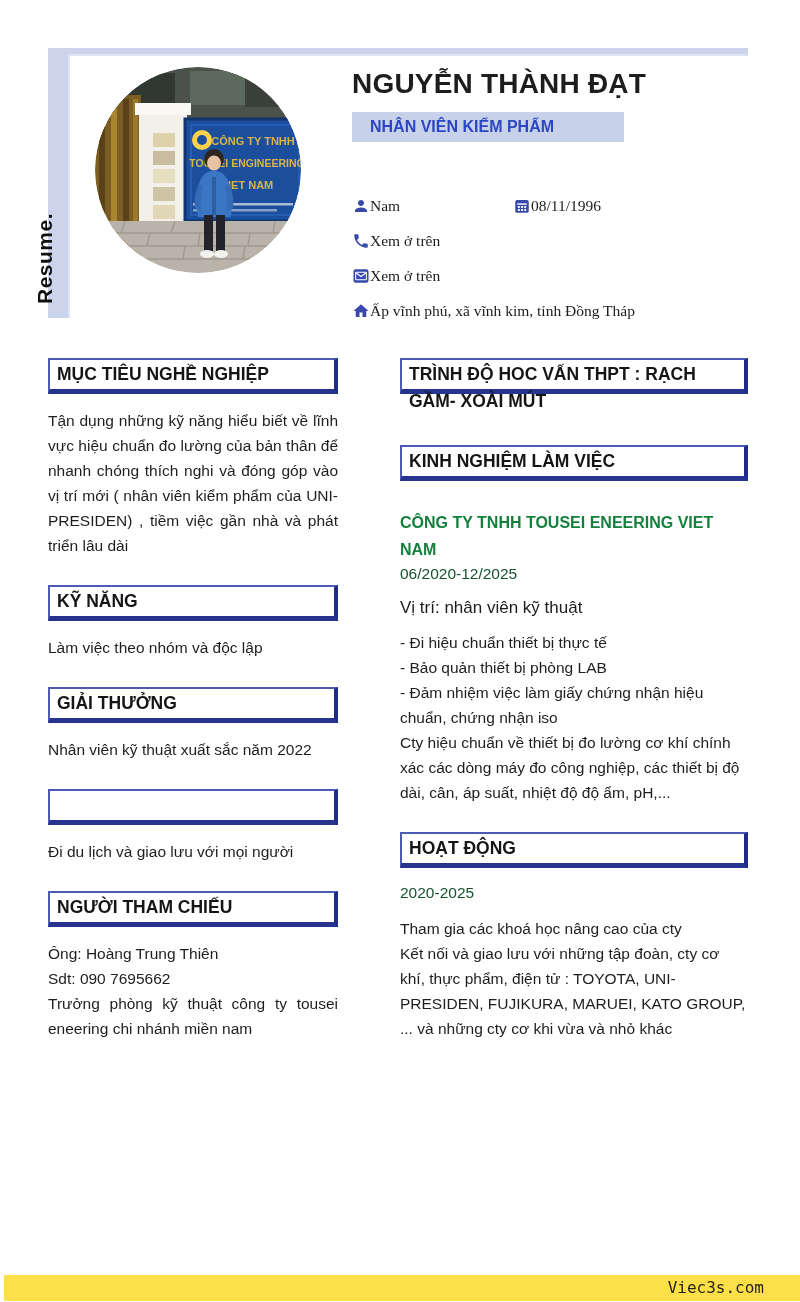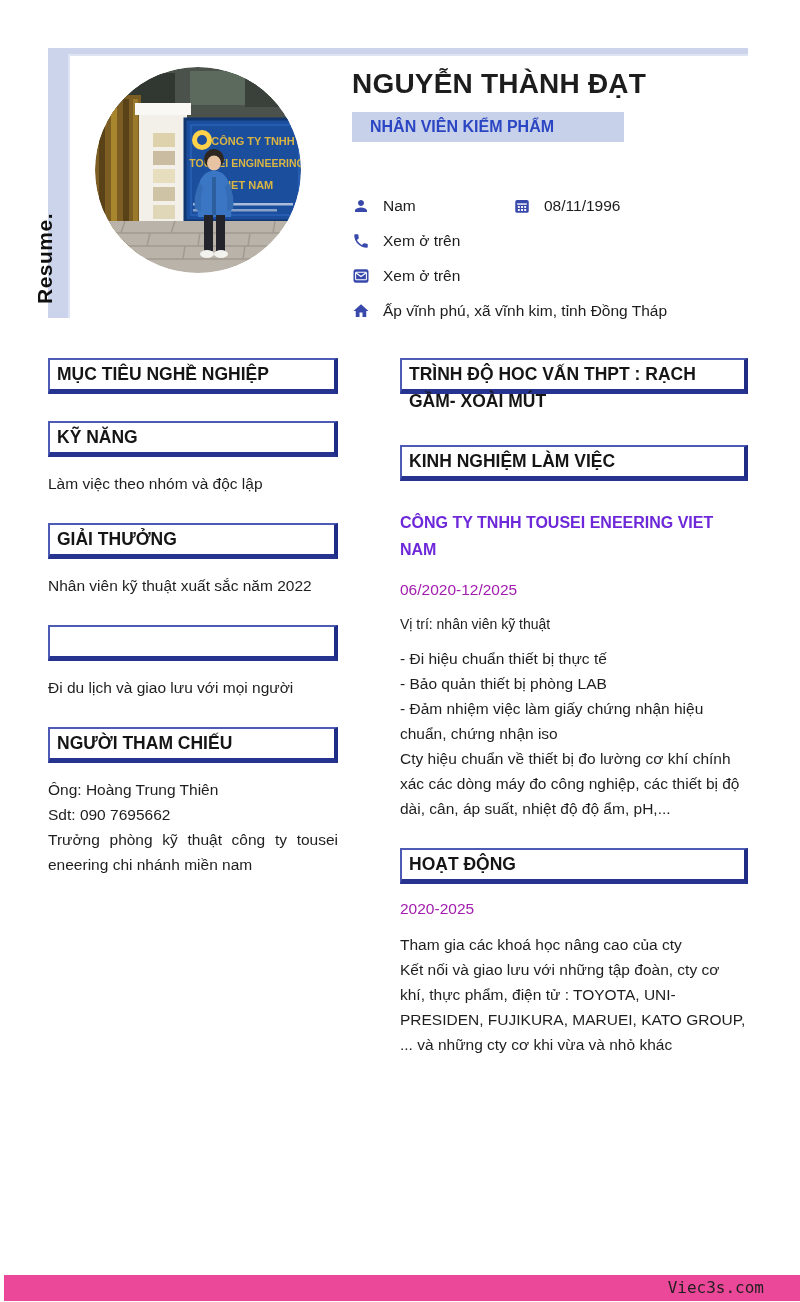--- a/index.html
+++ b/index.html
@@ -26,22 +26,22 @@
   
   .photo-wrap { position:absolute; left:95px; top:67px; width:206px; height:206px;
     border-radius:50%; overflow:hidden; }
   .name { position:absolute; left:352px; top:68px; margin:0;
     font-size:28px; font-weight:bold; color:#1d1d1d; letter-spacing:.2px;text-align:center; }
   .job-title {
     position:absolute; left:352px; top:112px; width:272px; height:30px;
     background:#c8d1ea; color:#2b46c3; font-size:16px; font-weight:bold;
     line-height:30px; padding-left:18px;
   }
-  .info-row { position:absolute; display:flex; align-items:center; gap:13px;
-    font-size:15.5px; color:#1c1c1c; }
+  .info-row { position:absolute; display:flex; align-items:center; 
+    font-size:15.5px; color:#1c1c1c;font-family:Liberation Serif, serif; }
   .info-row .ic { width:18px; height:18px; flex:0 0 18px; display:block; }
   .row-gender  { left:352px; top:197px; }
   .row-dob     { left:513px; top:197px; }
   .row-phone   { left:352px; top:232px; }
   .row-email   { left:352px; top:267px; }
   .row-address { left:352px; top:302px; }
 
   
   .col-left  { position:absolute; left:48px;  top:358px; width:290px; }
   .col-right { position:absolute; left:400px; top:358px; width:348px; }
@@ -59,32 +59,32 @@
     font-size:17.5px; line-height:27px; font-weight:bold; color:#151515;
   }
   .sec-body {
     margin:14px 0 0 0; font-size:15.5px; line-height:25px;
     white-space:pre-line; color:#1e1e1e;
   }
   .just { text-align:justify; }
 
   .sec.edu { margin-bottom:51px; }  
 
-  .company  { margin:28px 0 0 0; font-size:16px; font-weight:bold; line-height:27px; color:#6d28d9; }
-  .period   { margin:16px 0 0 0; font-size:15.5px; line-height:22px; color:#a21caf; }
-  .position { margin:12px 0 0 0; font-size:14px; line-height:22px; color:#1c1c1c; }
+  .company  { margin:28px 0 0 0; font-size:16px; font-weight:bold; line-height:27px; color:#15803d; }
+  .period   { margin:0 0 0 0; font-size:15.5px; line-height:22px; color:#14532d; }
+  .position { margin:12px 0 0 0; font-size:17px; line-height:22px; color:#1c1c1c; }
   .details  { margin:11px 0 0 0; font-size:15.5px; line-height:25px; white-space:pre-line; color:#1e1e1e; }
   .exp .details { margin-bottom:0; }
   .act .period  { margin-top:14px; }
   .act .details { margin-top:12px; }
 
   
   .footer-bar {
     position:absolute; left:4px; top:1275px; width:796px; height:26px;
-    background:#ec4899; text-align:right; line-height:26px; padding-right:36px;
+    background:#fde047; text-align:right; line-height:26px; padding-right:36px;
   }
   .footer-text { font-family:"DejaVu Sans Mono", monospace; font-size:16px; color:#1f1f1f; }
 </style>
 </head>
 <body>
 
 <div class="page">
 
   <div class="top-bar"></div>
   <div class="left-bar"></div>
@@ -205,20 +205,21 @@
     <span>Ấp vĩnh phú, xã vĩnh kim, tỉnh Đồng Tháp</span>
   </div>
 
   <div class="col-left">
 
     <div class="sec">
       <div class="sec-hdr">
         <div class="sec-frame"></div>
         <h2 class="sec-title">MỤC TIÊU NGHỀ NGHIỆP</h2>
       </div>
+      <p class="sec-body just">Tận dụng những kỹ năng hiểu biết về lĩnh vực hiệu chuẩn đo lường của bản thân để nhanh chóng thích nghi và đóng góp vào vị trí mới ( nhân viên kiểm phẩm của UNI-PRESIDEN) , tiềm việc gần nhà và phát triển lâu dài</p>
     </div>
 
     <div class="sec">
       <div class="sec-hdr">
         <div class="sec-frame"></div>
         <h2 class="sec-title">KỸ NĂNG</h2>
       </div>
       <p class="sec-body just">Làm việc theo nhóm và độc lập</p>
     </div>
 

